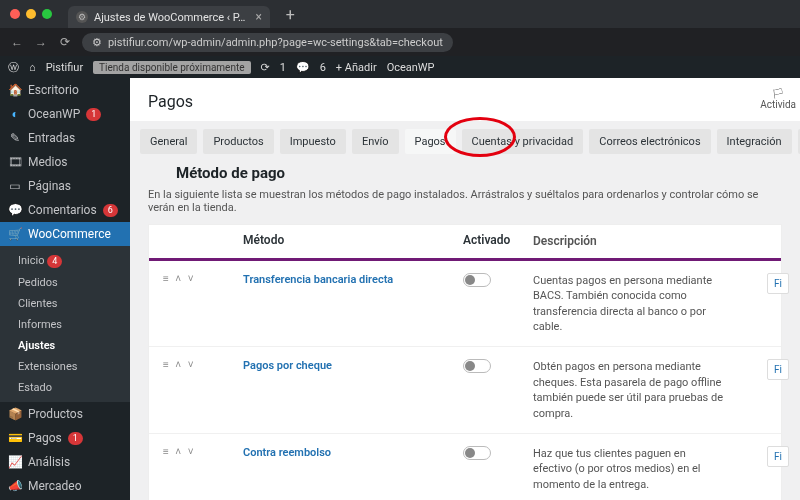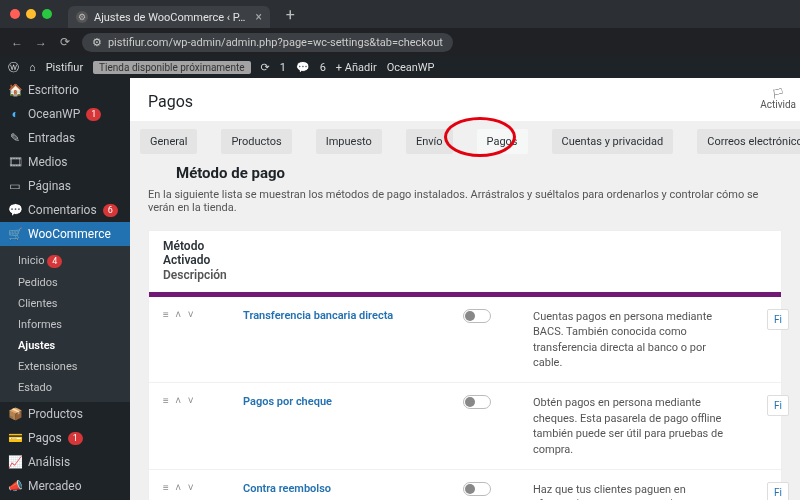--- a/index.html
+++ b/index.html
@@ -26,29 +26,29 @@
   .sidebar .item.active { background:#2271b1; color:#fff;}
   .sidebar .sub { background:#2c3338; padding:4px 0;}
   .sidebar .sub .sitem { padding:4px 18px; font-size:11px; color:#c3c4c7; cursor:pointer;}
   .sidebar .sub .sitem.current { color:#fff; font-weight:600;}
   .badge { background:#d63638; color:#fff; border-radius:9px; font-size:9px; padding:0 5px; line-height:13px; height:13px; display:inline-block;}
   
   .main { flex:1; background:#f0f0f1; overflow:auto; position:relative;}
   .main-inner { background:#fff; margin:0; }
   .main h1 { font-size:16px; font-weight:400; padding:14px 18px 10px; color:#1d2327;}
   .activ { position:absolute; top:10px; right:4px; font-size:10px; color:#555; text-align:center;}
-  .tabs { background:#f0f0f1; padding:8px 10px 6px; display:flex; gap:24px; flex-wrap:nowrap; position:relative;}
+  .tabs { background:#f0f0f1; padding:8px 10px 6px; display:flex; gap:6px; flex-wrap:nowrap; position:relative;}
   .tabs .t { background:#e4e4e4; padding:6px 10px; font-size:11px; color:#2c3338; border-radius:2px; cursor:pointer; white-space:nowrap;}
   .tabs .t.active { background:#f6f7f7;}
   .ellipse { position:absolute; border:3px solid #e3000f; border-radius:50%; width:72px; height:40px; left:314px; top:-4px; pointer-events:none;}
   .sec { padding:4px 18px 14px;}
   .sec h2 { font-size:15px; font-weight:700; color:#1d2327; margin-bottom:6px;margin-left:28px;}
-  .sec p { font-size:11px; color:#555; margin-bottom:16px;}
+  .sec p { font-size:11px; color:#555; margin-bottom:10px;}
   .table { background:#fff; border:1px solid #eee; }
-  .thead { display:flex; padding:8px 14px; font-size:12px; color:#2c3338; font-weight:600; border-bottom:5px solid #701a75;flex-direction:column;}
+  .thead { display:flex; padding:8px 14px; font-size:12px; color:#2c3338; font-weight:600; border-bottom:3px solid #701a75;}
   .col-handle{width:80px;}
   .col-method{width:220px;}
   .col-enabled{width:70px;}
   .col-desc{flex:1; padding-right:10px;}
   .col-action{width:28px;padding-left:31px;}
   .trow { display:flex; padding:12px 14px; font-size:11px; border-bottom:1px solid #f0f0f0; align-items:flex-start;}
   .trow .col-method a { color:#2271b1; font-weight:600; text-decoration:none;}
   .handle-icons { color:#888; letter-spacing:2px; font-size:10px;}
   .toggle { width:28px; height:14px; border:1px solid #bbb; border-radius:8px; background:#fff; position:relative;}
   .toggle::after { content:""; position:absolute; width:10px; height:10px; background:#888; border-radius:50%; top:1px; left:1px;}

